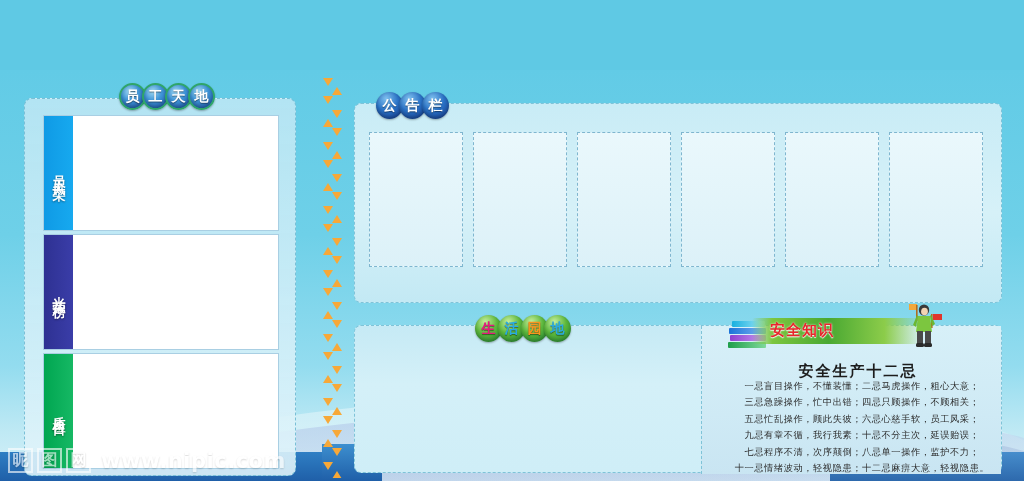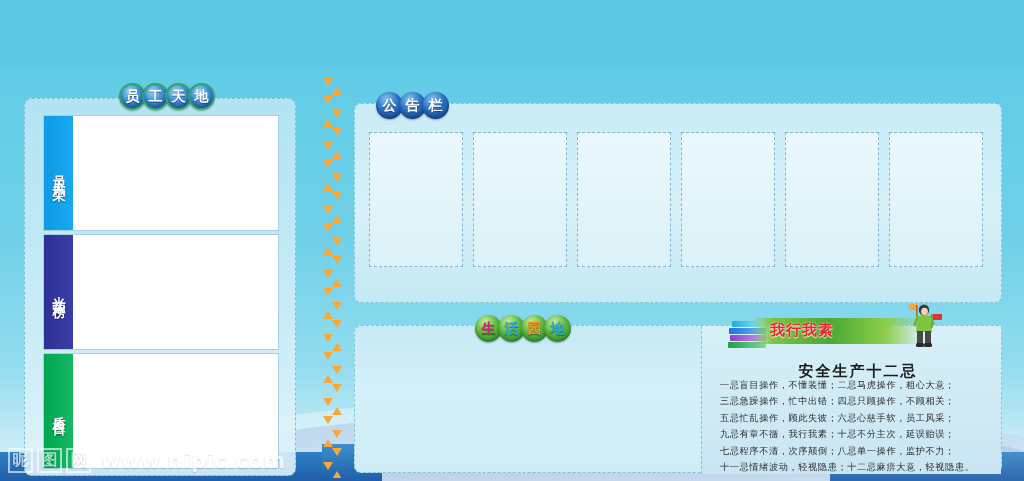--- a/index.html
+++ b/index.html
@@ -260,22 +260,22 @@
     text-align: center;
     font-size: 15px; font-weight: 700; color: #1c1c1c;
     letter-spacing: 2px;
     font-family: "Liberation Serif","DejaVu Serif",serif;
   }
   .safety-lines {
     position: absolute; left: 8px; top: 60px; width: 284px;
   }
   .sline {
     font-size: 9.2px; color: #2b2b2b; line-height: 16.4px;
-    letter-spacing: .6px; text-align: left;
-    font-family: Liberation Mono, monospace;
+    letter-spacing: .6px; text-align: center;
+    font-family: Liberation Sans, sans-serif;
     white-space: nowrap;
   }
 
   
   .wm-left {
     position:absolute; left: 8px; top: 448px;
     display:flex; align-items:center; gap:4px;
     opacity:.62;
   }
   .wm-sq {
@@ -407,21 +407,21 @@
     </div>
 
   <div class="safety">
     <div class="books">
       <div class="book" style="left:2px; top:22px; width:38px; background:linear-gradient(90deg,#1e9e4a,#7fd99b);"></div>
       <div class="book" style="left:4px; top:15px; width:36px; background:linear-gradient(90deg,#8f3fd0,#c79bf0);"></div>
       <div class="book" style="left:3px; top:8px;  width:37px; background:linear-gradient(90deg,#1b73d8,#7fb6f2);"></div>
       <div class="book" style="left:6px; top:1px;  width:33px; background:linear-gradient(90deg,#19b0e0,#9fe6f7);"></div>
     </div>
     <div class="safety-banner"></div>
-    <div class="safety-banner-text">我行我素</div>
+    <div class="safety-banner-text">安全知识</div>
     <svg class="person" viewBox="0 0 40 46">
       <rect x="4" y="2" width="8" height="6" fill="#f2a73b"></rect>
       <rect x="11" y="3" width="1.6" height="16" fill="#b06b20"></rect>
       <rect x="28" y="12" width="9" height="6" fill="#e0342c"></rect>
       <rect x="26" y="12" width="1.6" height="14" fill="#b06b20"></rect>
       <ellipse cx="19" cy="8" rx="5.2" ry="5.6" fill="#3a3a3a"></ellipse>
       <ellipse cx="19.5" cy="9.5" rx="3.4" ry="3.8" fill="#f2d3b2"></ellipse>
       <path d="M13 14 L25 14 L27 30 L11 30 Z" fill="#7cc63f"></path>
       <path d="M13 14 L11 25 L8 23 L12 13 Z" fill="#6bb833"></path>
       <path d="M25 14 L27 24 L30 22 L26 13 Z" fill="#6bb833"></path>

